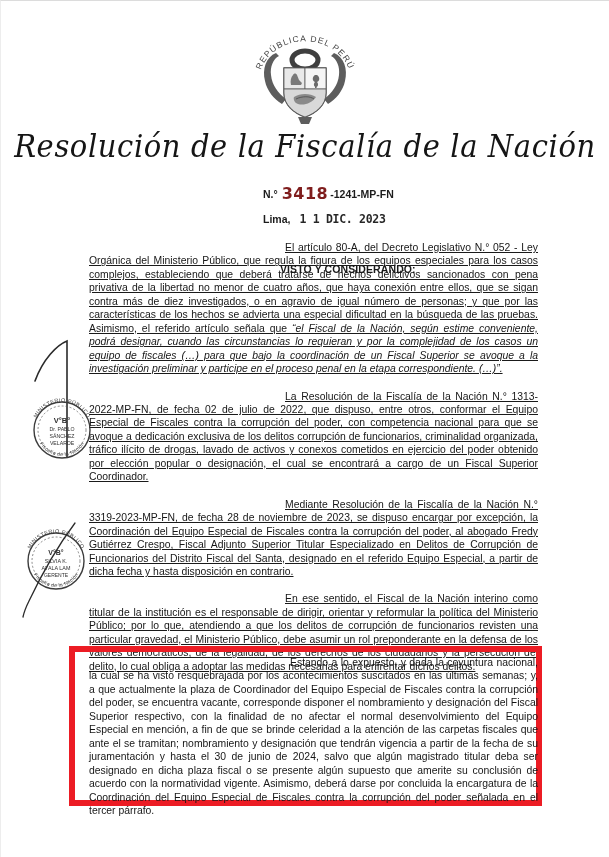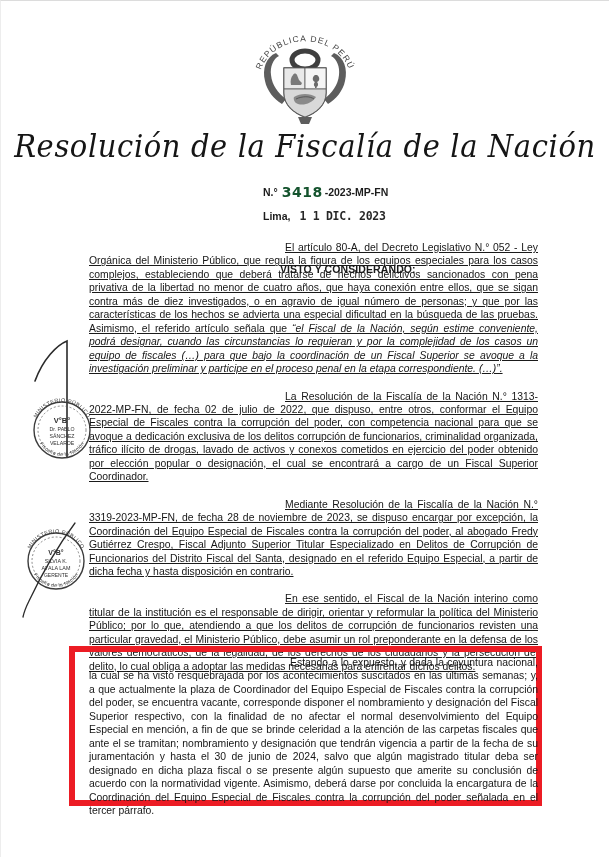--- a/index.html
+++ b/index.html
@@ -54,27 +54,27 @@
     position: absolute;
     top: 182px;
     left: 262px;
     font-size: 10.5px;
     font-weight: bold;
     color: #1c1c1c;
   }
   .numline { display: flex; align-items: baseline; white-space: nowrap; }
   .num-hand {
     font-family: "DejaVu Sans", sans-serif;
-    font-size: 14px;
+    font-size: 16px;
     font-weight: 600;
     letter-spacing: 0.5px;
     margin: 0 2px 0 4px;
     position: relative;
     top: 1px;
-    color: #14532d;
+    color: #7f1d1d;
   }
   .dateline {
     margin-top: 10px;
     display: flex;
     align-items: baseline;
     white-space: nowrap;
     text-align: right;
   }
   .date-stamp {
     font-family: "DejaVu Sans Mono", monospace;
@@ -196,21 +196,21 @@
       </svg>
     </div>
   </div>
 
   <div class="title">Resolución de la Fiscalía de la Nación</div>
 
   <div class="numblock">
     <div class="numline">
       <span>N.°</span>
       <span class="num-hand">3418</span>
-      <span>-2023-MP-FN</span>
+      <span>-1241-MP-FN</span>
     </div>
     <div class="dateline">
       <span>Lima,</span>
       <span class="date-stamp">1 1 DIC. 2023</span>
     </div>
   </div>
 
   <div class="visto">VISTO Y CONSIDERANDO:</div>
 
   <div class="body">

